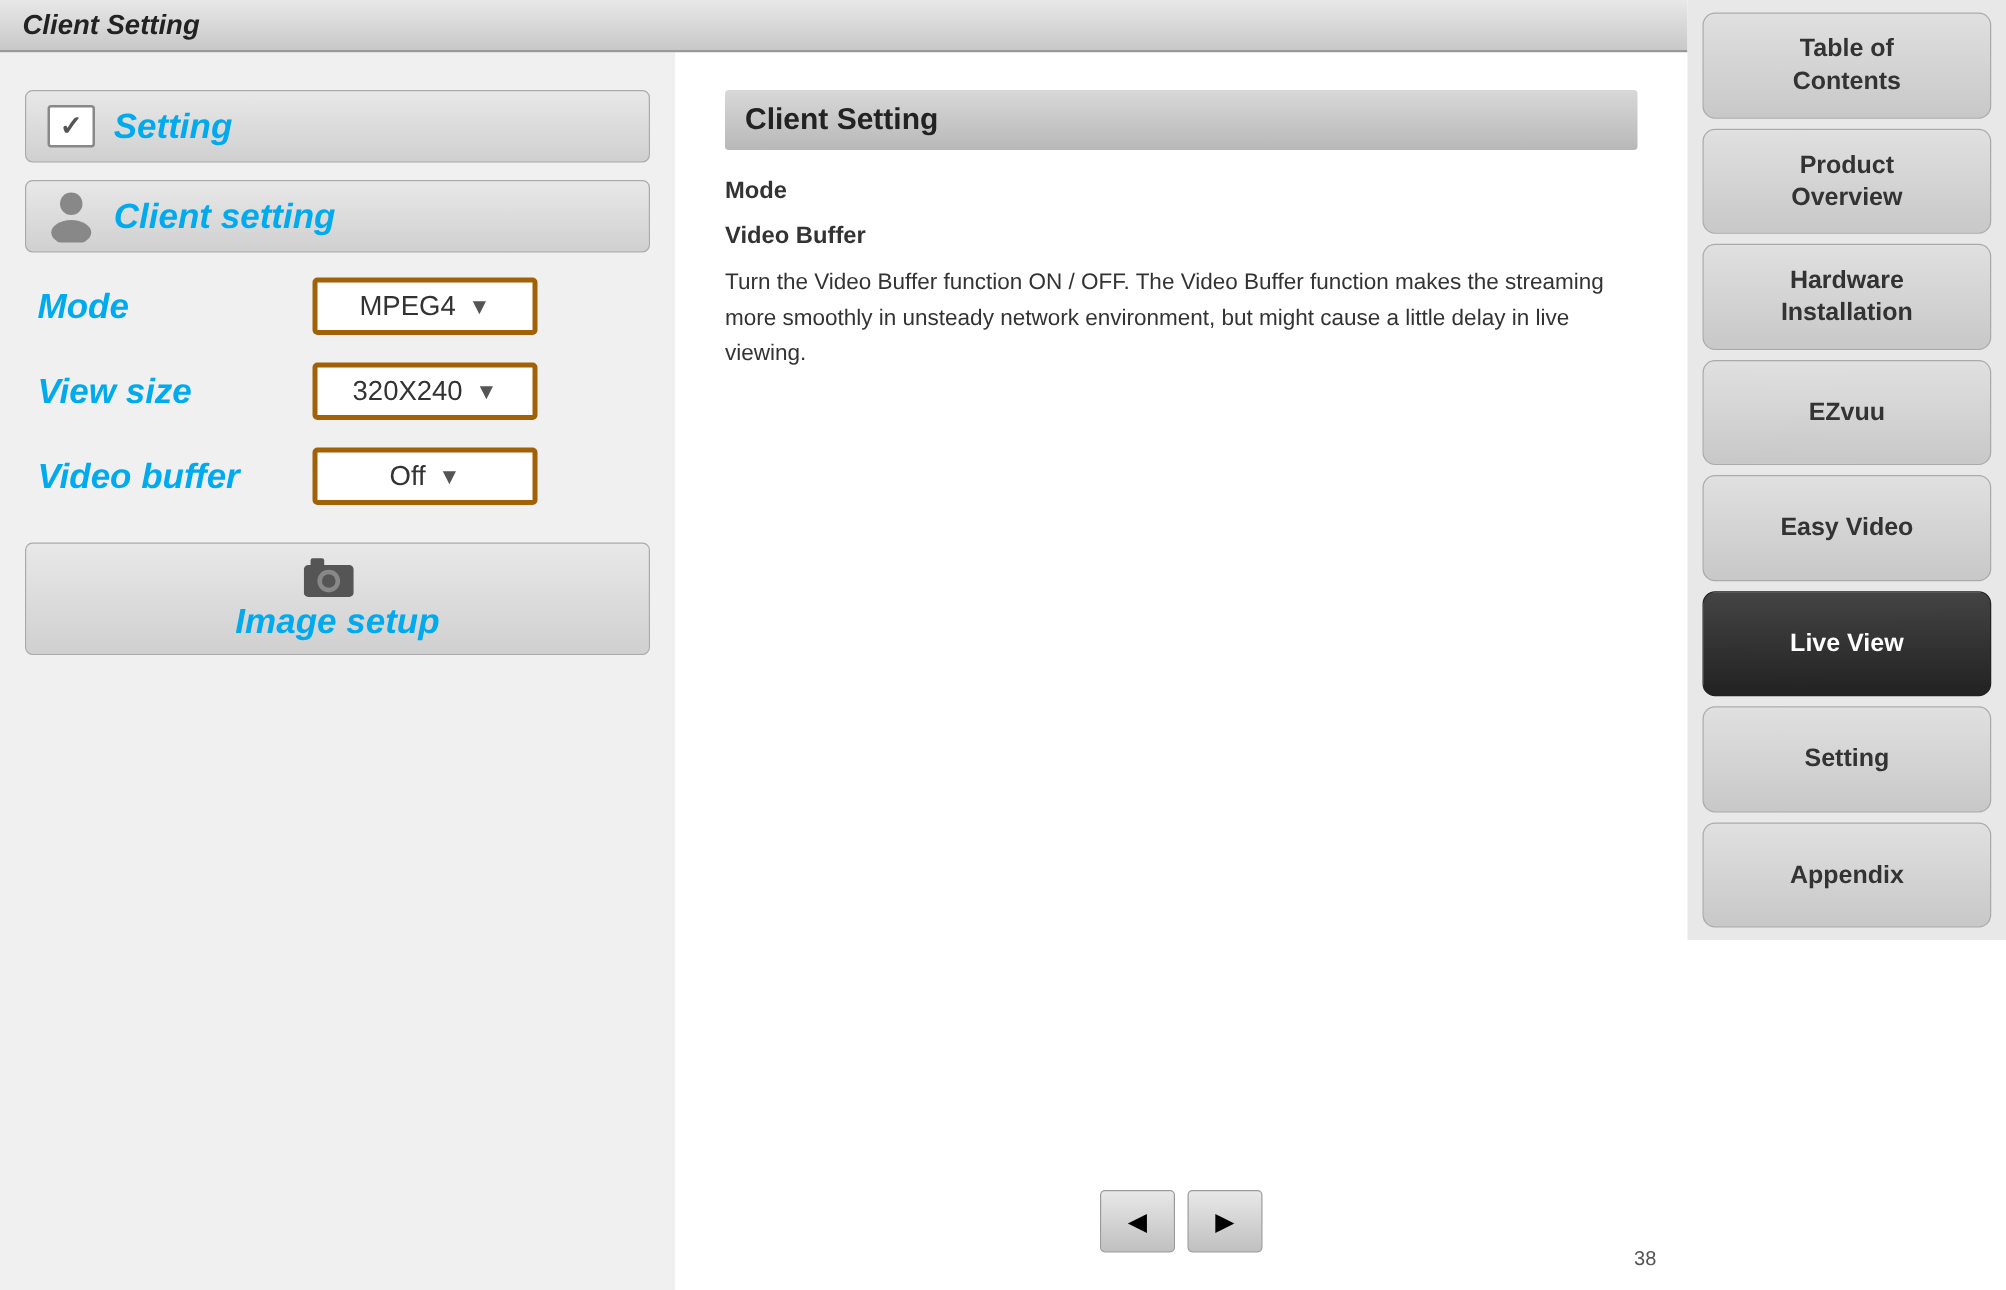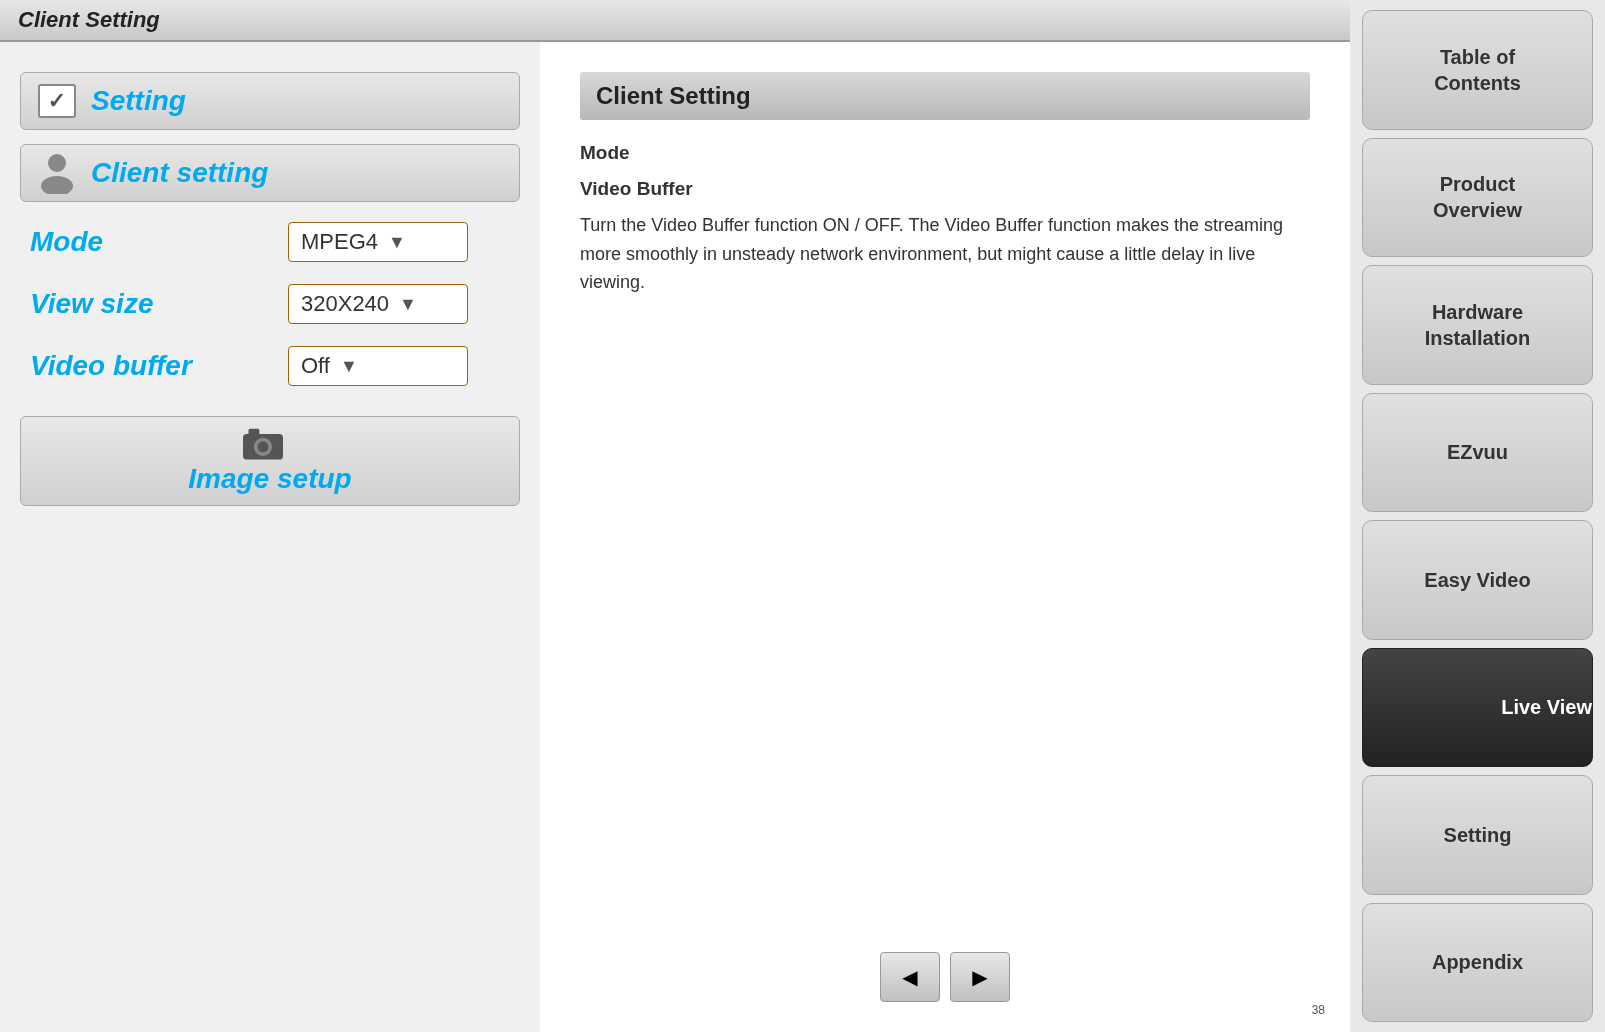--- a/index.html
+++ b/index.html
@@ -106,29 +106,28 @@
       font-weight: bold;
       color: #00aaee;
       font-style: italic;
       width: 220px;
       flex-shrink: 0;
     }
     .form-select {
       display: flex;
       align-items: center;
       background: #fff;
-      border: 1px solid #a16207;
+      border: 4px solid #a16207;
       border-radius: 4px;
       padding: 6px 12px;
       min-width: 180px;
       font-size: 22px;
       color: #333;
       cursor: pointer;
-      justify-content: flex-start;
-      margin-left: 38px;
+      justify-content: center;
     }
     .form-select .arrow {
       font-size: 18px;
       color: #555;
       margin-left: 10px;
     }
 
     
     .middle-panel {
       position: absolute;
@@ -184,31 +183,31 @@
       display: flex;
       align-items: center;
       justify-content: center;
       font-size: 20px;
     }
 
     .page-num {
       position: absolute;
       bottom: 15px;
       right: 280px;
-      font-size: 12px;
+      font-size: 16px;
       color: #555;
     }
 
     
     .right-sidebar {
       position: absolute;
       top: 0;
       right: 0;
       width: 255px;
-      height: 1032px;
+      height: 752px;
       background: #e8e8e8;
       display: flex;
       flex-direction: column;
       padding: 10px 12px;
       gap: 8px;
     }
 
     .sidebar-btn {
       flex: 1;
       background: linear-gradient(to bottom, #e0e0e0, #c8c8c8);
@@ -222,21 +221,20 @@
       font-weight: bold;
       color: #333;
       text-align: center;
       line-height: 1.3;
     }
 
     .sidebar-btn.active {
       background: linear-gradient(to bottom, #444, #222);
       color: #fff;
       border-color: #222;
-      justify-content: flex-end;
     }
   </style>
 </head>
 <body>
 
 <div class="page-title-bar">
   <span>Client Setting</span>
 </div>
 
 <div class="left-panel">

